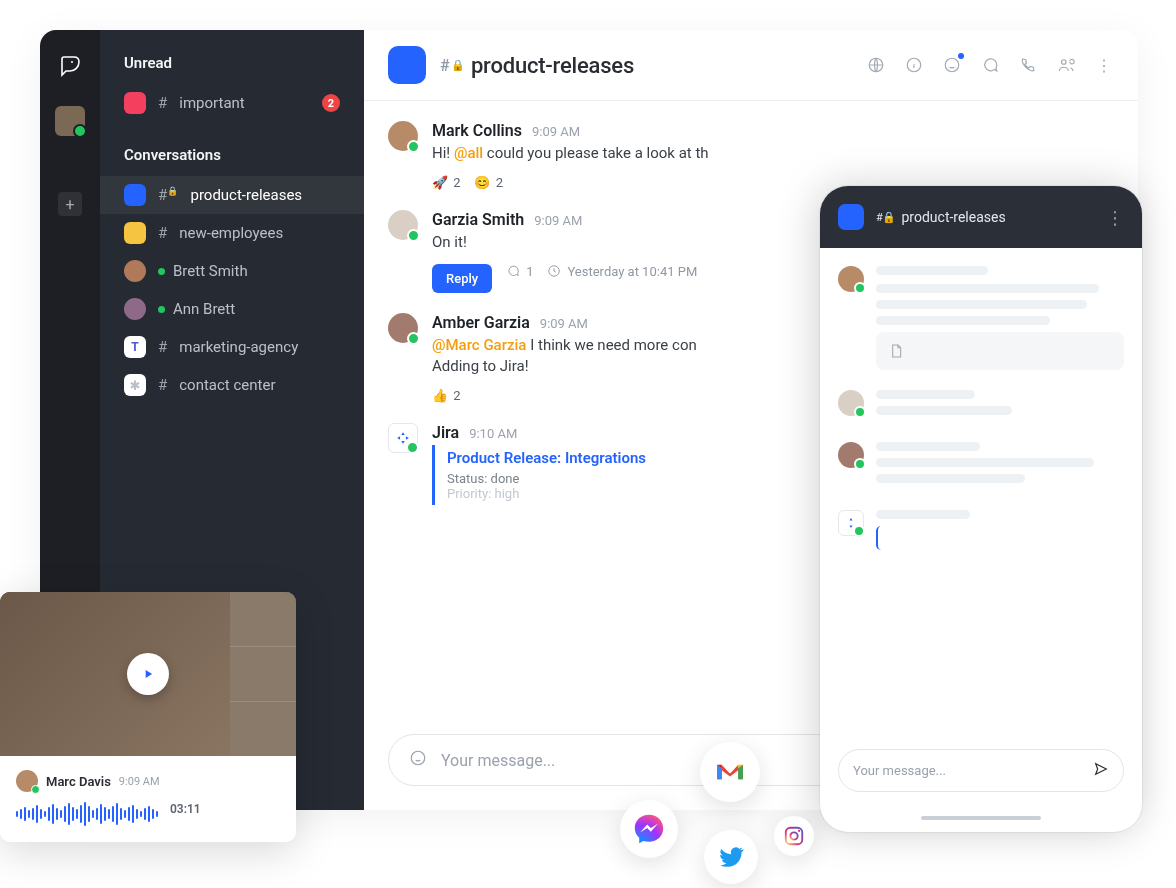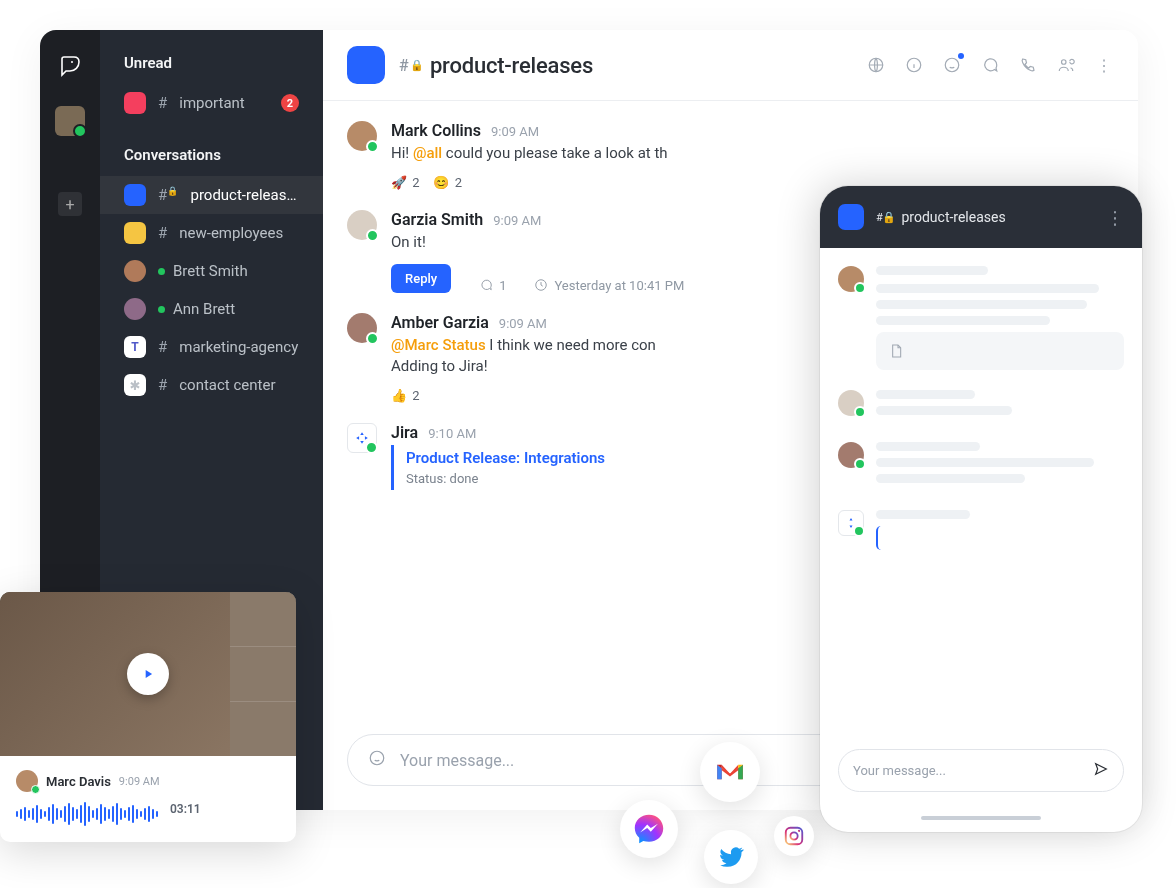--- a/index.html
+++ b/index.html
@@ -8,21 +8,21 @@
   .app-shell { position: absolute; left: 40px; top: 30px; width: 1098px; height: 780px; border-radius: 16px; overflow: hidden; display: flex; background: #fff; box-shadow: 0 8px 40px rgba(0,0,0,0.06); }
 
   
   .rail { width: 60px; background: #1d1f24; display: flex; flex-direction: column; align-items: center; padding-top: 24px; gap: 24px; }
   .rail-logo svg { width: 24px; height: 24px; }
   .rail-avatar { width: 30px; height: 30px; border-radius: 6px; background: #7a6a55; position: relative; }
   .rail-avatar::after { content: ""; position: absolute; right: -2px; bottom: -2px; width: 10px; height: 10px; border-radius: 50%; background: #22c55e; border: 2px solid #1d1f24; }
   .rail-add { width: 24px; height: 24px; border-radius: 4px; background: #2f3136; display: flex; align-items: center; justify-content: center; color: #aaa; font-size: 16px; }
 
   
-  .sidebar { width: 223px; background: #252a33; color: #e6e8ea; padding-top: 24px; display: flex; flex-direction: column; }
+  .sidebar { width: 264px; background: #252a33; color: #e6e8ea; padding-top: 24px; display: flex; flex-direction: column; }
   .side-section-title { padding: 0 24px; font-size: 15px; font-weight: 600; color: #f4f5f6; margin-bottom: 12px; }
   .side-item { display: flex; align-items: center; padding: 8px 24px; gap: 12px; font-size: 15px; color: #bac0c7; cursor: pointer; position: relative; }
   .side-item.active { background: #32363d; color: #fff; }
   .side-sq { width: 22px; height: 22px; border-radius: 6px; flex-shrink: 0; }
   .side-sq.red { background: #f43f5e; }
   .side-sq.blue { background: #2563ff; }
   .side-sq.yellow { background: #f5c542; }
   .side-sq.teams { background: #fff; display:flex; align-items:center; justify-content:center; font-size:12px; }
   .side-sq.slack { background: #fff; display:flex; align-items:center; justify-content:center; font-size:12px; }
   .side-avatar { width: 22px; height: 22px; border-radius: 50%; flex-shrink: 0; }
@@ -53,21 +53,21 @@
   .msg-avatar.jira { background: #fff; border: 1px solid #e4e7eb; border-radius: 6px; display:flex; align-items:center; justify-content:center; }
   .msg-body { flex: 1; }
   .msg-head { display: flex; align-items: baseline; gap: 10px; margin-bottom: 3px; }
   .msg-name { font-weight: 600; font-size: 16px; color: #1f2328; }
   .msg-time { font-size: 13px; color: #9aa2ad; }
   .msg-text { font-size: 15px; color: #3b4149; line-height: 1.45; }
   .mention { color: #f59e0b; font-weight: 500; }
   .attachment { display: inline-flex; align-items: center; gap: 10px; background: #f3f5f7; border-radius: 8px; padding: 10px 14px; margin-top: 10px; font-size: 14px; color: #3b4149; }
   .reactions { display: flex; gap: 14px; margin-top: 10px; font-size: 13px; color: #5c6470; }
   .react { display: inline-flex; align-items: center; gap: 5px; }
-  .reply-row { display: flex; align-items: flex-end; gap: 28px; margin-top: 10px; }
+  .reply-row { display: flex; align-items: flex-start; gap: 14px; margin-top: 10px; }
   .reply-btn { background: #2563ff; color: #fff; font-size: 13px; font-weight: 500; padding: 7px 14px; border-radius: 6px; border: none; cursor: pointer; }
   .reply-meta { display: inline-flex; align-items: center; gap: 6px; font-size: 13px; color: #8f98a3; }
   .jira-card { border-left: 3px solid #2563ff; padding: 4px 0 4px 12px; margin-top: 2px; }
   .jira-title { color: #2563ff; font-weight: 600; font-size: 15px; margin-bottom: 4px; }
   .jira-line { font-size: 13px; color: #7b838e; }
   .jira-line.fade { color: #c3c9d1; }
 
   .composer { margin: 0 24px 24px 24px; border: 1px solid #e1e4e9; border-radius: 30px; padding: 14px 20px; display: flex; align-items: center; gap: 14px; color: #9aa2ad; }
   .composer-ph { font-size: 16px; }
 
@@ -284,21 +284,21 @@
       </div>
 
       <div class="msg">
         <div class="msg-avatar amber"></div>
         <div class="msg-body">
           <div class="msg-head">
             <span class="msg-name">Amber Garzia</span>
             <span class="msg-time">9:09 AM</span>
           </div>
           <div class="msg-text">
-            <span class="mention">@Marc Status</span><span> I think we need more con</span><br>
+            <span class="mention">@Marc Garzia</span><span> I think we need more con</span><br>
             <span>Adding to Jira!</span>
           </div>
           <div class="reactions">
             <span class="react">👍 <span>2</span></span>
           </div>
         </div>
       </div>
 
       <div class="msg">
         <div class="msg-avatar jira">
@@ -307,20 +307,21 @@
             </svg>
         </div>
         <div class="msg-body">
           <div class="msg-head">
             <span class="msg-name">Jira</span>
             <span class="msg-time">9:10 AM</span>
           </div>
           <div class="jira-card">
             <div class="jira-title">Product Release: Integrations</div>
             <div class="jira-line">Status: done</div>
+            <div class="jira-line fade">Priority: high</div>
           </div>
         </div>
       </div>
 
     </div>
 
     <div class="composer">
       <span><svg width="18" height="18" viewBox="0 0 24 24" fill="none" stroke="#9aa2ad" stroke-width="1.6">
             <circle cx="12" cy="12" r="9"></circle>
             <path d="M9 10h.01M15 10h.01M9 15c1 1 5 1 6 0"></path>

